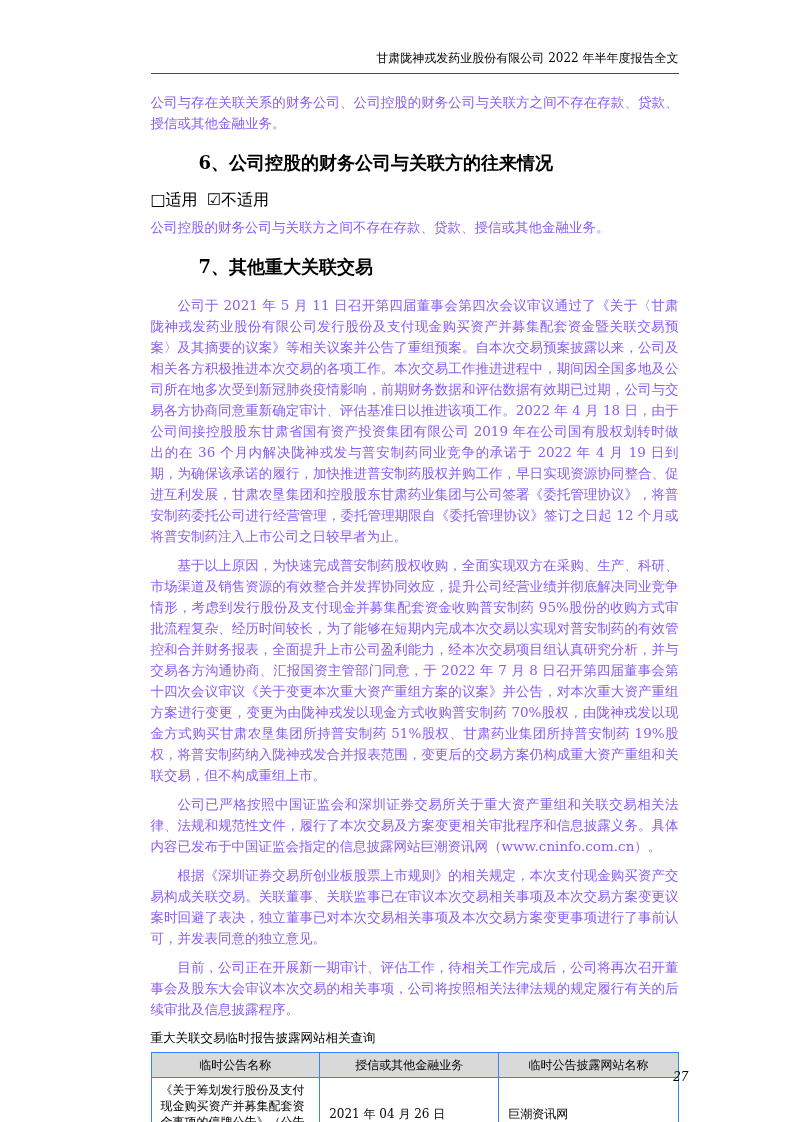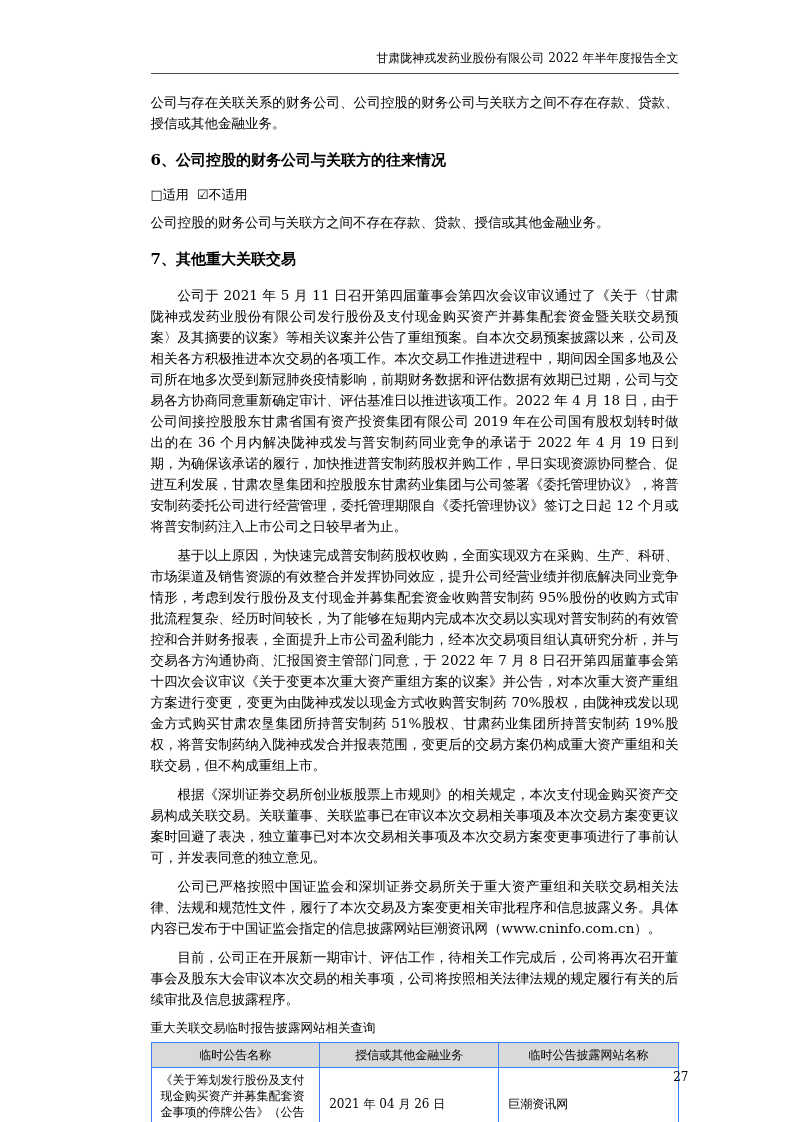--- a/index.html
+++ b/index.html
@@ -25,33 +25,34 @@
     padding-bottom: 7px;
     border-bottom: 1px solid #4a4a4a;
   }
 
   .content { padding-top: 18px; }
 
   p.body {
     font-size: 13.5px;
     line-height: 21px;
     text-align: justify;
-    color: #000000;
+    color: #8b5cf6;
   }
   p.indent { text-indent: 2em; margin-top: 8px; }
 
   h2.sec {
-    font-size: 15px;
+    font-size: 18px;
     font-weight: bold;
     margin-top: 17px;
     margin-bottom: 16px;
+    margin-left: 48px;
   }
 
   .applicability {
-    font-size: 13px;
+    font-size: 16px;
     line-height: 18px;
     margin-bottom: 8px;
   }
   .applicability .chk { margin-right: 4px; }
 
   .table-caption {
     font-size: 12.5px;
     margin-top: 10px;
     margin-bottom: 5px;
   }
@@ -80,20 +81,21 @@
   .c1 { width: 32%; }
   .c2 { width: 34%; }
   .c3 { width: 34%; }
 
   .page-number {
     position: absolute;
     right: 30px;
     bottom: 38px;
     font-size: 12px;
     color: #000000;
+    font-style: italic;
   }
 </style>
 </head>
 <body>
 
 <div class="page">
 
   <div class="doc-header">
     <span>甘肃陇神戎发药业股份有限公司 2022 年半年度报告全文</span>
   </div>
@@ -106,22 +108,22 @@
     <p class="applicability">
       <span class="chk">□适用</span>
       <span class="chk">☑不适用</span>
     </p>
     <p class="body">公司控股的财务公司与关联方之间不存在存款、贷款、授信或其他金融业务。</p>
 
     <h2 class="sec">7、其他重大关联交易</h2>
 
     <p class="body indent">公司于 2021 年 5 月 11 日召开第四届董事会第四次会议审议通过了《关于〈甘肃陇神戎发药业股份有限公司发行股份及支付现金购买资产并募集配套资金暨关联交易预案〉及其摘要的议案》等相关议案并公告了重组预案。自本次交易预案披露以来，公司及相关各方积极推进本次交易的各项工作。本次交易工作推进进程中，期间因全国多地及公司所在地多次受到新冠肺炎疫情影响，前期财务数据和评估数据有效期已过期，公司与交易各方协商同意重新确定审计、评估基准日以推进该项工作。2022 年 4 月 18 日，由于公司间接控股股东甘肃省国有资产投资集团有限公司 2019 年在公司国有股权划转时做出的在 36 个月内解决陇神戎发与普安制药同业竞争的承诺于 2022 年 4 月 19 日到期，为确保该承诺的履行，加快推进普安制药股权并购工作，早日实现资源协同整合、促进互利发展，甘肃农垦集团和控股股东甘肃药业集团与公司签署《委托管理协议》，将普安制药委托公司进行经营管理，委托管理期限自《委托管理协议》签订之日起 12 个月或将普安制药注入上市公司之日较早者为止。</p>
     <p class="body indent">基于以上原因，为快速完成普安制药股权收购，全面实现双方在采购、生产、科研、市场渠道及销售资源的有效整合并发挥协同效应，提升公司经营业绩并彻底解决同业竞争情形，考虑到发行股份及支付现金并募集配套资金收购普安制药 95%股份的收购方式审批流程复杂、经历时间较长，为了能够在短期内完成本次交易以实现对普安制药的有效管控和合并财务报表，全面提升上市公司盈利能力，经本次交易项目组认真研究分析，并与交易各方沟通协商、汇报国资主管部门同意，于 2022 年 7 月 8 日召开第四届董事会第十四次会议审议《关于变更本次重大资产重组方案的议案》并公告，对本次重大资产重组方案进行变更，变更为由陇神戎发以现金方式收购普安制药 70%股权，由陇神戎发以现金方式购买甘肃农垦集团所持普安制药 51%股权、甘肃药业集团所持普安制药 19%股权，将普安制药纳入陇神戎发合并报表范围，变更后的交易方案仍构成重大资产重组和关联交易，但不构成重组上市。</p>
+    <p class="body indent">公司已严格按照中国证监会和深圳证券交易所关于重大资产重组和关联交易相关法律、法规和规范性文件，履行了本次交易及方案变更相关审批程序和信息披露义务。具体内容已发布于中国证监会指定的信息披露网站巨潮资讯网（www.cninfo.com.cn）。</p>
     <p class="body indent">根据《深圳证券交易所创业板股票上市规则》的相关规定，本次支付现金购买资产交易构成关联交易。关联董事、关联监事已在审议本次交易相关事项及本次交易方案变更议案时回避了表决，独立董事已对本次交易相关事项及本次交易方案变更事项进行了事前认可，并发表同意的独立意见。</p>
-    <p class="body indent">公司已严格按照中国证监会和深圳证券交易所关于重大资产重组和关联交易相关法律、法规和规范性文件，履行了本次交易及方案变更相关审批程序和信息披露义务。具体内容已发布于中国证监会指定的信息披露网站巨潮资讯网（www.cninfo.com.cn）。</p>
     <p class="body indent">目前，公司正在开展新一期审计、评估工作，待相关工作完成后，公司将再次召开董事会及股东大会审议本次交易的相关事项，公司将按照相关法律法规的规定履行有关的后续审批及信息披露程序。</p>
 
     <p class="table-caption">重大关联交易临时报告披露网站相关查询</p>
 
     <table class="disclosure-table">
       <thead>
         <tr>
           <th class="c1">临时公告名称</th>
           <th class="c2">授信或其他金融业务</th>
           <th class="c3">临时公告披露网站名称</th>

